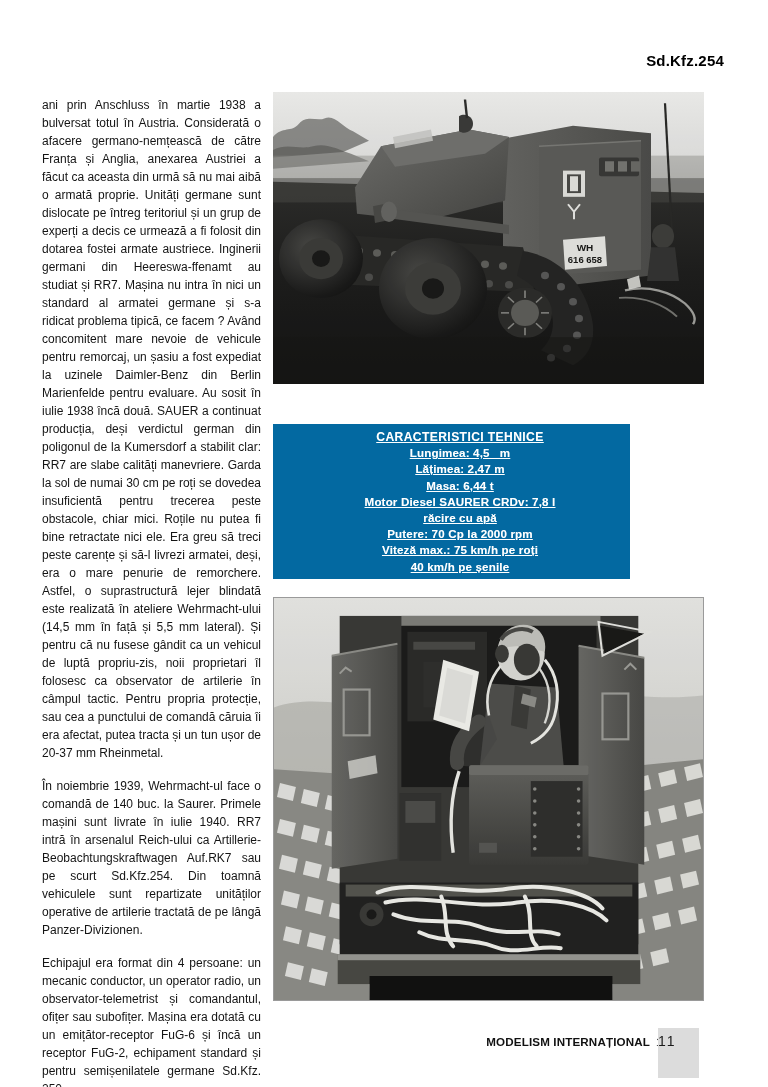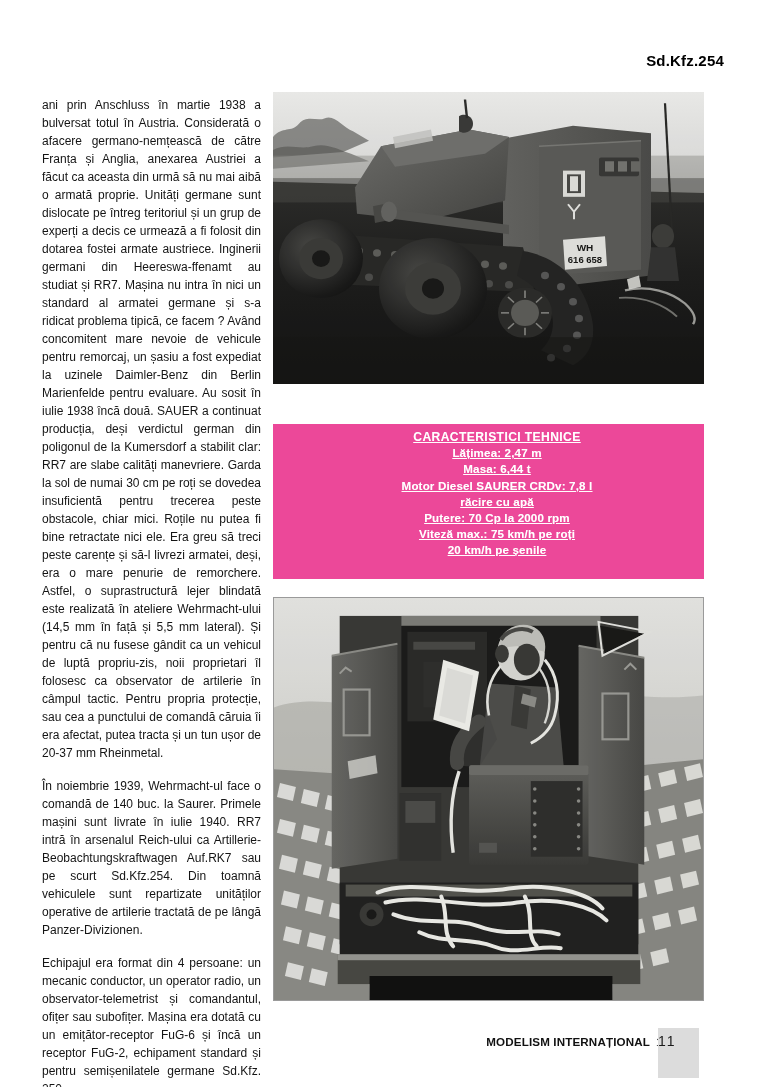--- a/index.html
+++ b/index.html
@@ -72,23 +72,23 @@
     border: 1px solid #9a9a9a;
     box-sizing: border-box;
   }
   .photo svg { display: block; width: 100%; height: 100%; }
 
   
   .specbox {
     position: absolute;
     left: 273px;
     top: 424px;
-    width: 431px;
+    width: 357px;
     height: 155px;
-    background: #ec4899;
+    background: #0369a1;
     box-sizing: border-box;
     padding-top: 5px;
     text-align: center;
     padding-left: 17px;
   }
   .specbox .line {
     display: block;
     color: #ffffff;
     font-weight: bold;
     font-size: 11.6px;
@@ -300,27 +300,28 @@
       <path d="M354 200 L366 196 L368 208 L356 211 Z" fill="#dedeD9" opacity="0.9"></path>
 
       <rect x="0" y="262" width="431" height="50" fill="#171716" opacity="0.55"></rect>
 
       <rect x="0" y="0" width="431" height="312" fill="#000" opacity="0.04"></rect>
     </svg>
   </div>
 
   <div class="specbox">
     <span class="line title">CARACTERISTICI TEHNICE</span>
+    <span class="line">Lungimea: 4,5   m</span>
     <span class="line">Lățimea: 2,47 m</span>
     <span class="line">Masa: 6,44 t</span>
     <span class="line">Motor Diesel SAURER CRDv: 7,8 l</span>
     <span class="line">răcire cu apă</span>
     <span class="line">Putere: 70 Cp la 2000 rpm</span>
     <span class="line">Viteză max.: 75 km/h pe roți</span>
-    <span class="line">20 km/h pe șenile</span>
+    <span class="line">40 km/h pe șenile</span>
   </div>
 
   <div class="photo photo-bottom">
     <svg viewBox="0 0 431 404" preserveAspectRatio="none">
       <defs>
         <linearGradient id="bgField" x1="0" y1="0" x2="0" y2="1">
           <stop offset="0%" stop-color="#e8e8e5"></stop>
           <stop offset="55%" stop-color="#cfcfca"></stop>
           <stop offset="100%" stop-color="#a6a6a1"></stop>
         </linearGradient>

